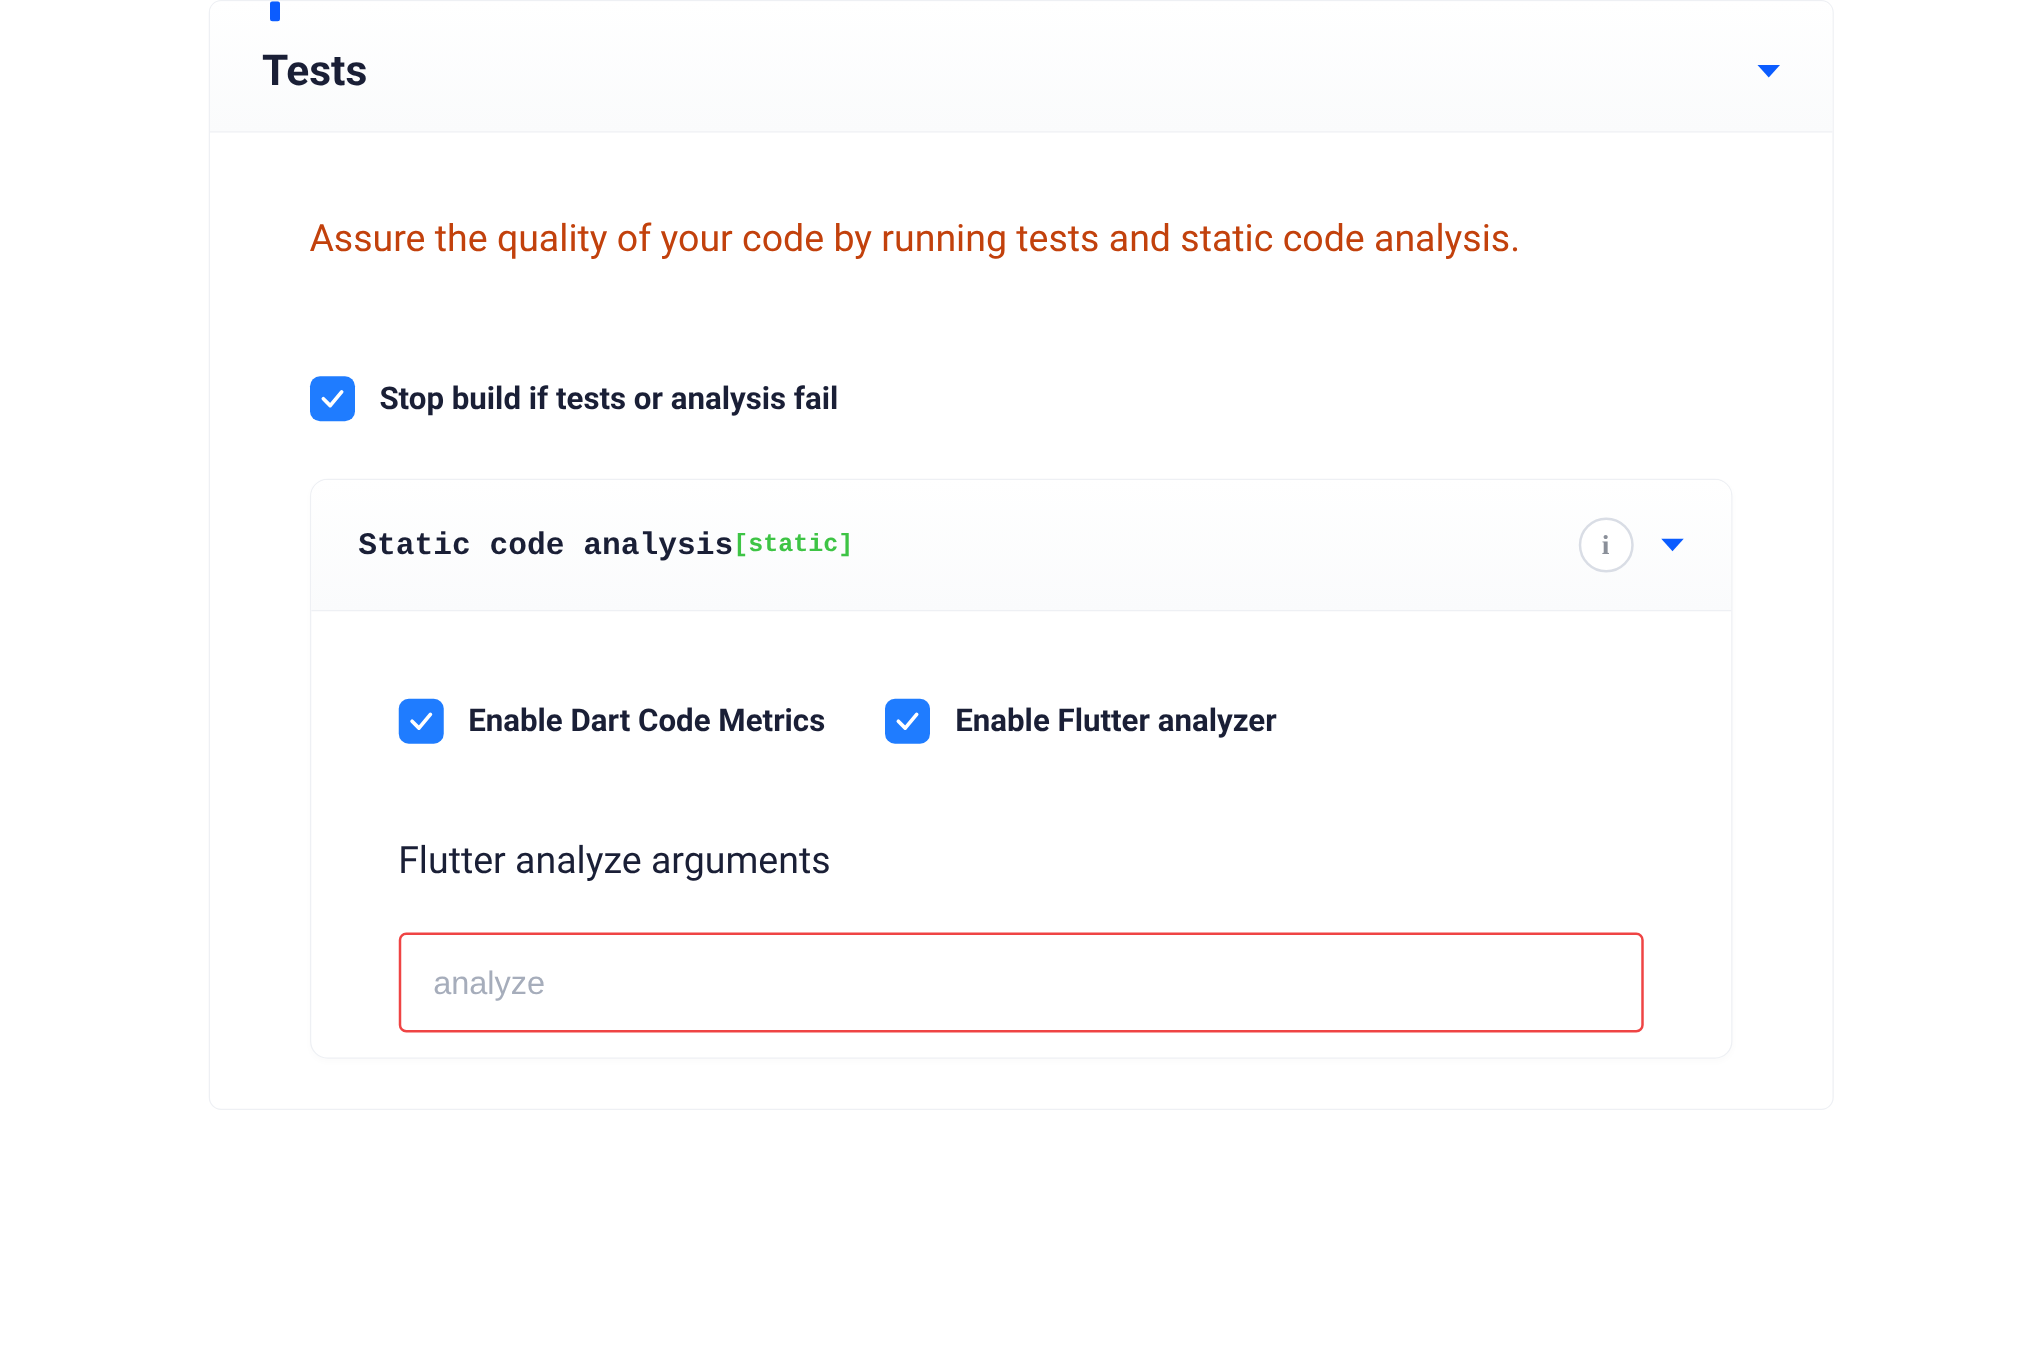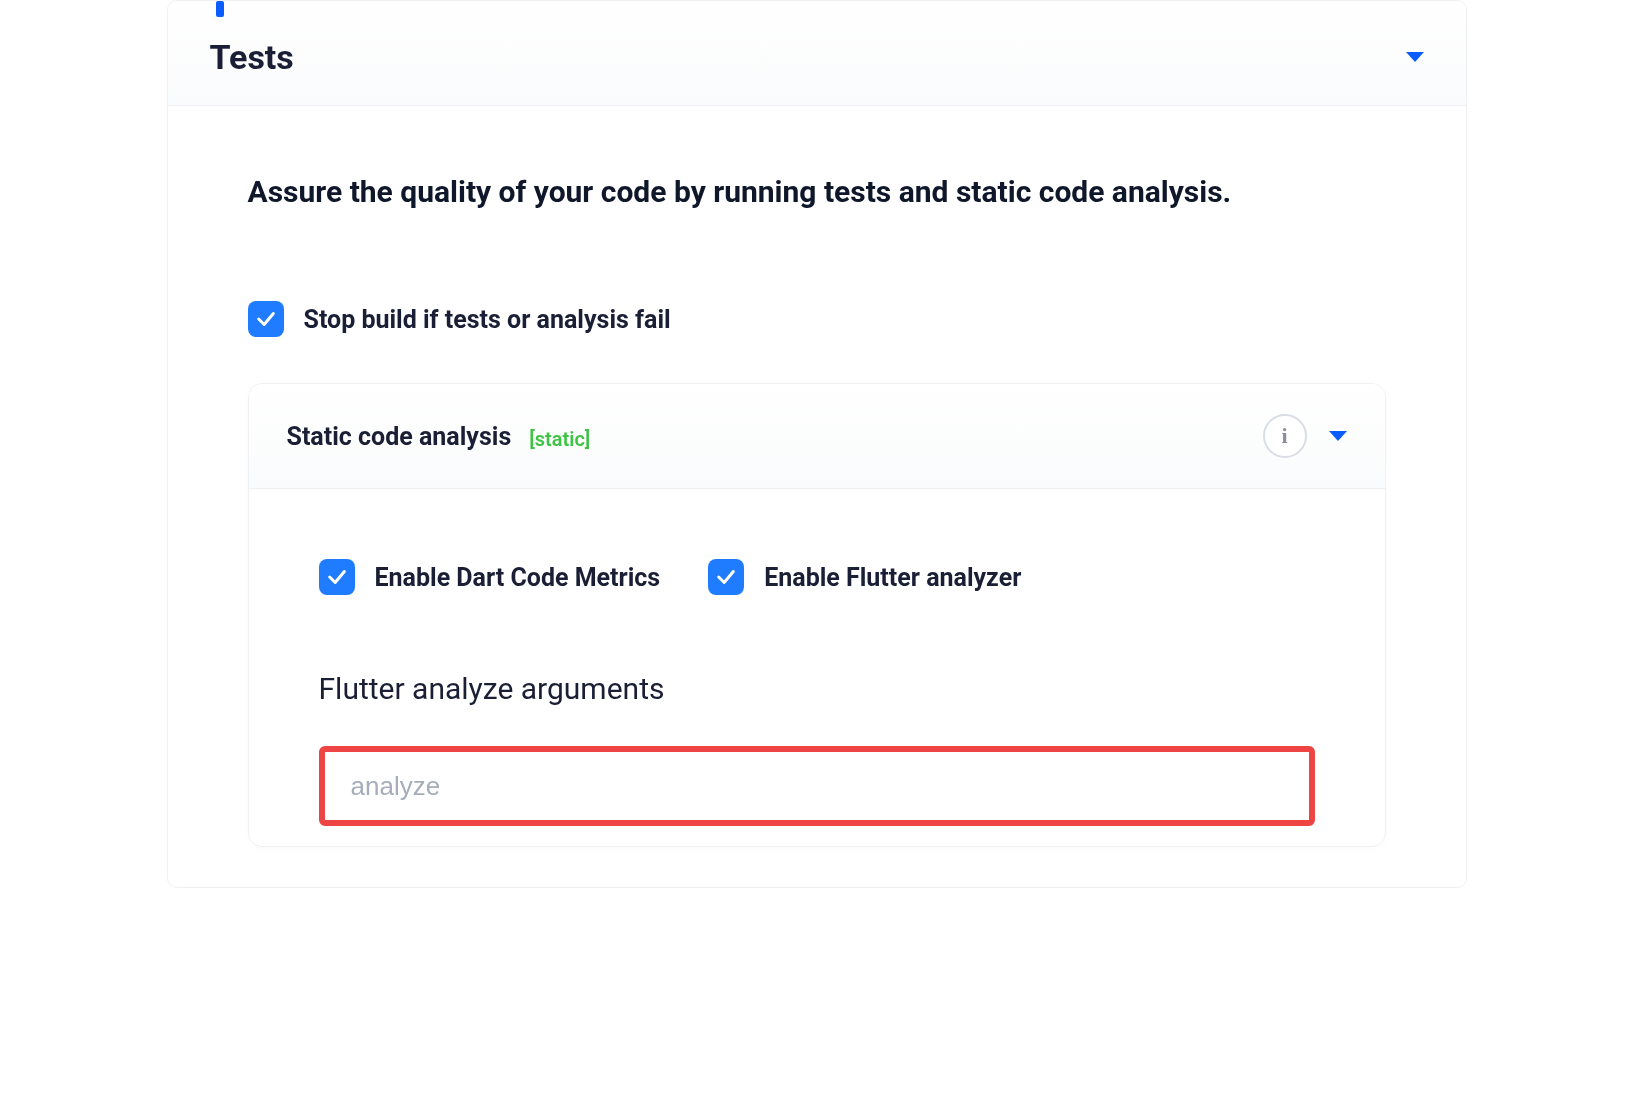--- a/index.html
+++ b/index.html
@@ -42,22 +42,22 @@
     border-left: 9px solid transparent;
     border-right: 9px solid transparent;
     border-top: 10px solid #0b5cff;
     display: inline-block;
   }
   .panel-body {
     padding: 66px 80px 40px 80px;
   }
   .desc {
     font-size: 30px;
-    font-weight: 700;
-    color: #0f172a;
+    font-weight: 400;
+    color: #c2410c;
     line-height: 1.3;
     margin-bottom: 90px;
   }
   .check-row {
     display: flex;
     align-items: center;
     gap: 20px;
     margin-bottom: 46px;
   }
   .cbox {
@@ -90,22 +90,22 @@
   .subpanel-header {
     display: flex;
     align-items: center;
     justify-content: space-between;
     padding: 30px 38px 30px 38px;
     background: linear-gradient(#ffffff, #fafbfc);
     border-bottom: 1px solid #eef0f4;
   }
   .subpanel-left {
     display: flex;
-    align-items: flex-end;
-    gap: 18px;
+    align-items: center;
+    font-family: Liberation Mono, monospace;
   }
   .subpanel-title {
     font-size: 25px;
     font-weight: 700;
     color: #1a1f36;
   }
   .status-enabled {
     font-size: 20px;
     font-weight: 600;
     color: #3ec445;
@@ -141,21 +141,21 @@
   }
   .field-label {
     font-size: 30px;
     font-weight: 400;
     color: #1a1f36;
     margin-bottom: 40px;
   }
   .text-input {
     width: 100%;
     height: 80px;
-    border: 6px solid #ef4444;
+    border: 2px solid #ef4444;
     border-radius: 6px;
     padding: 0 26px;
     font-size: 26px;
     color: #1a1f36;
     background: #fff;
     outline: none;
   }
   .text-input::placeholder {
     color: #a6adbb;
   }

